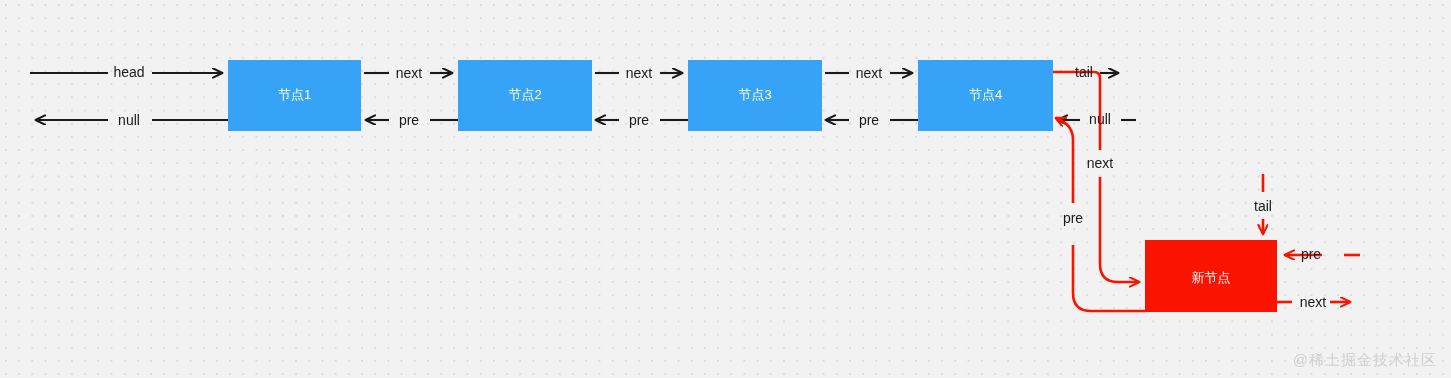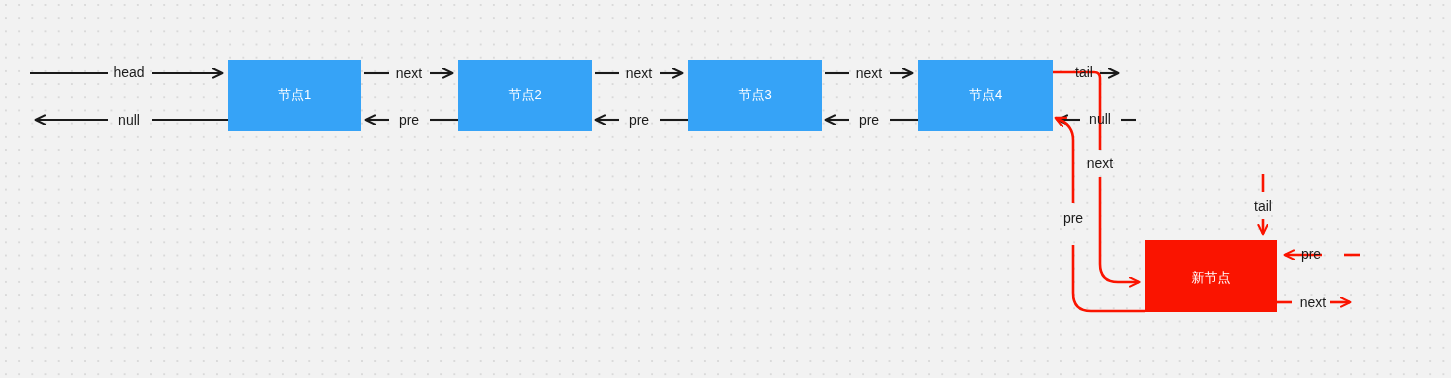--- a/index.html
+++ b/index.html
@@ -148,13 +148,14 @@
 
       <text class="edge-label" x="1100" y="164">next</text>
       <text class="edge-label" x="1073" y="219">pre</text>
 
       <text class="edge-label" x="1263" y="207">tail</text>
       <text class="edge-label" x="1311" y="255">pre</text>
       <text class="edge-label" x="1313" y="303">next</text>
     </g>
   </svg>
 
+  <div class="wm">@稀土掘金技术社区</div>
 </div>
 
 </body></html>

